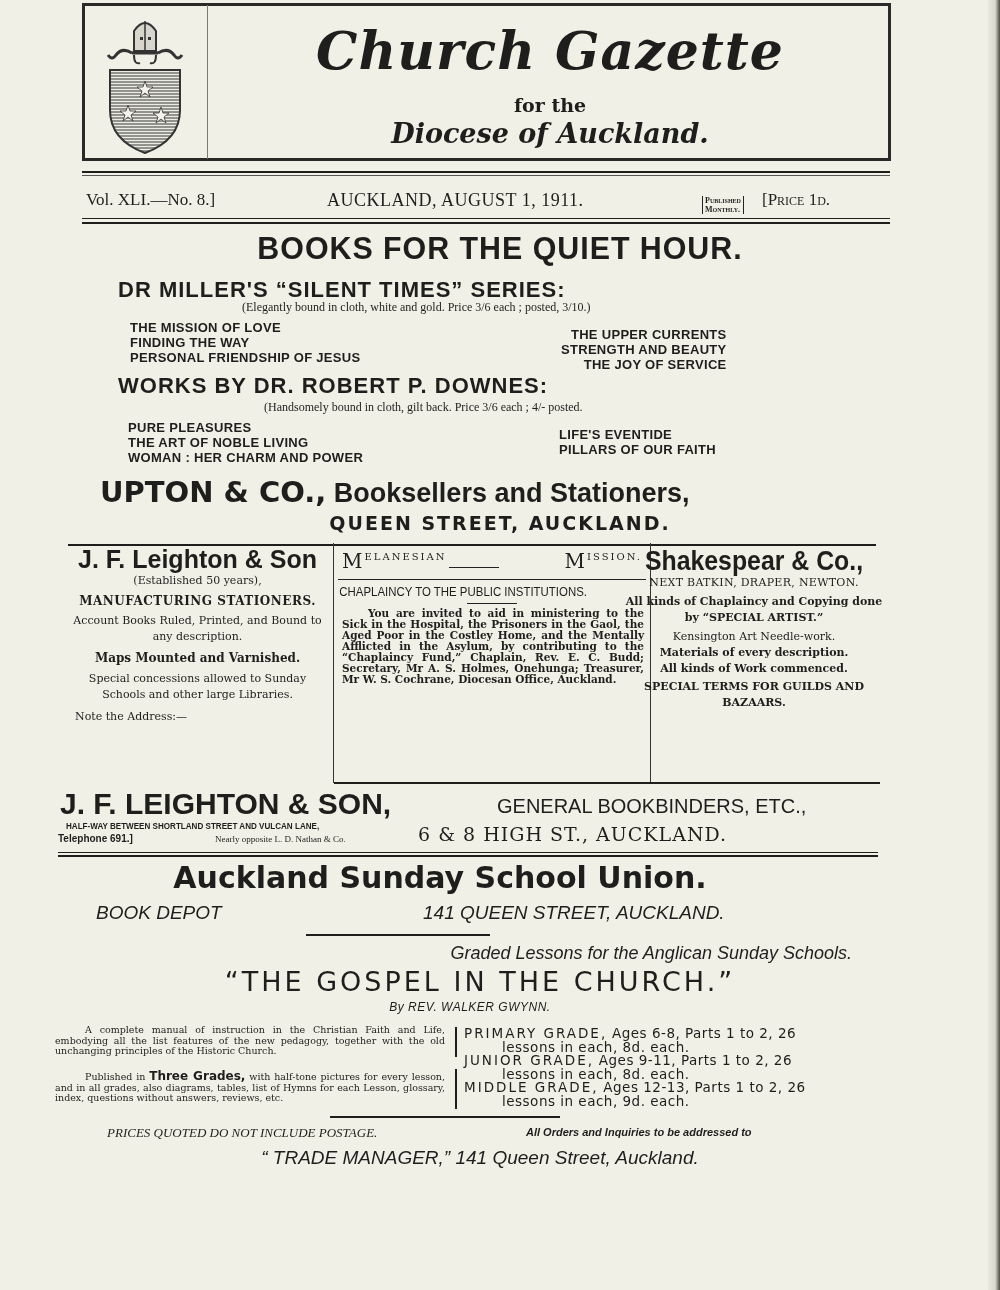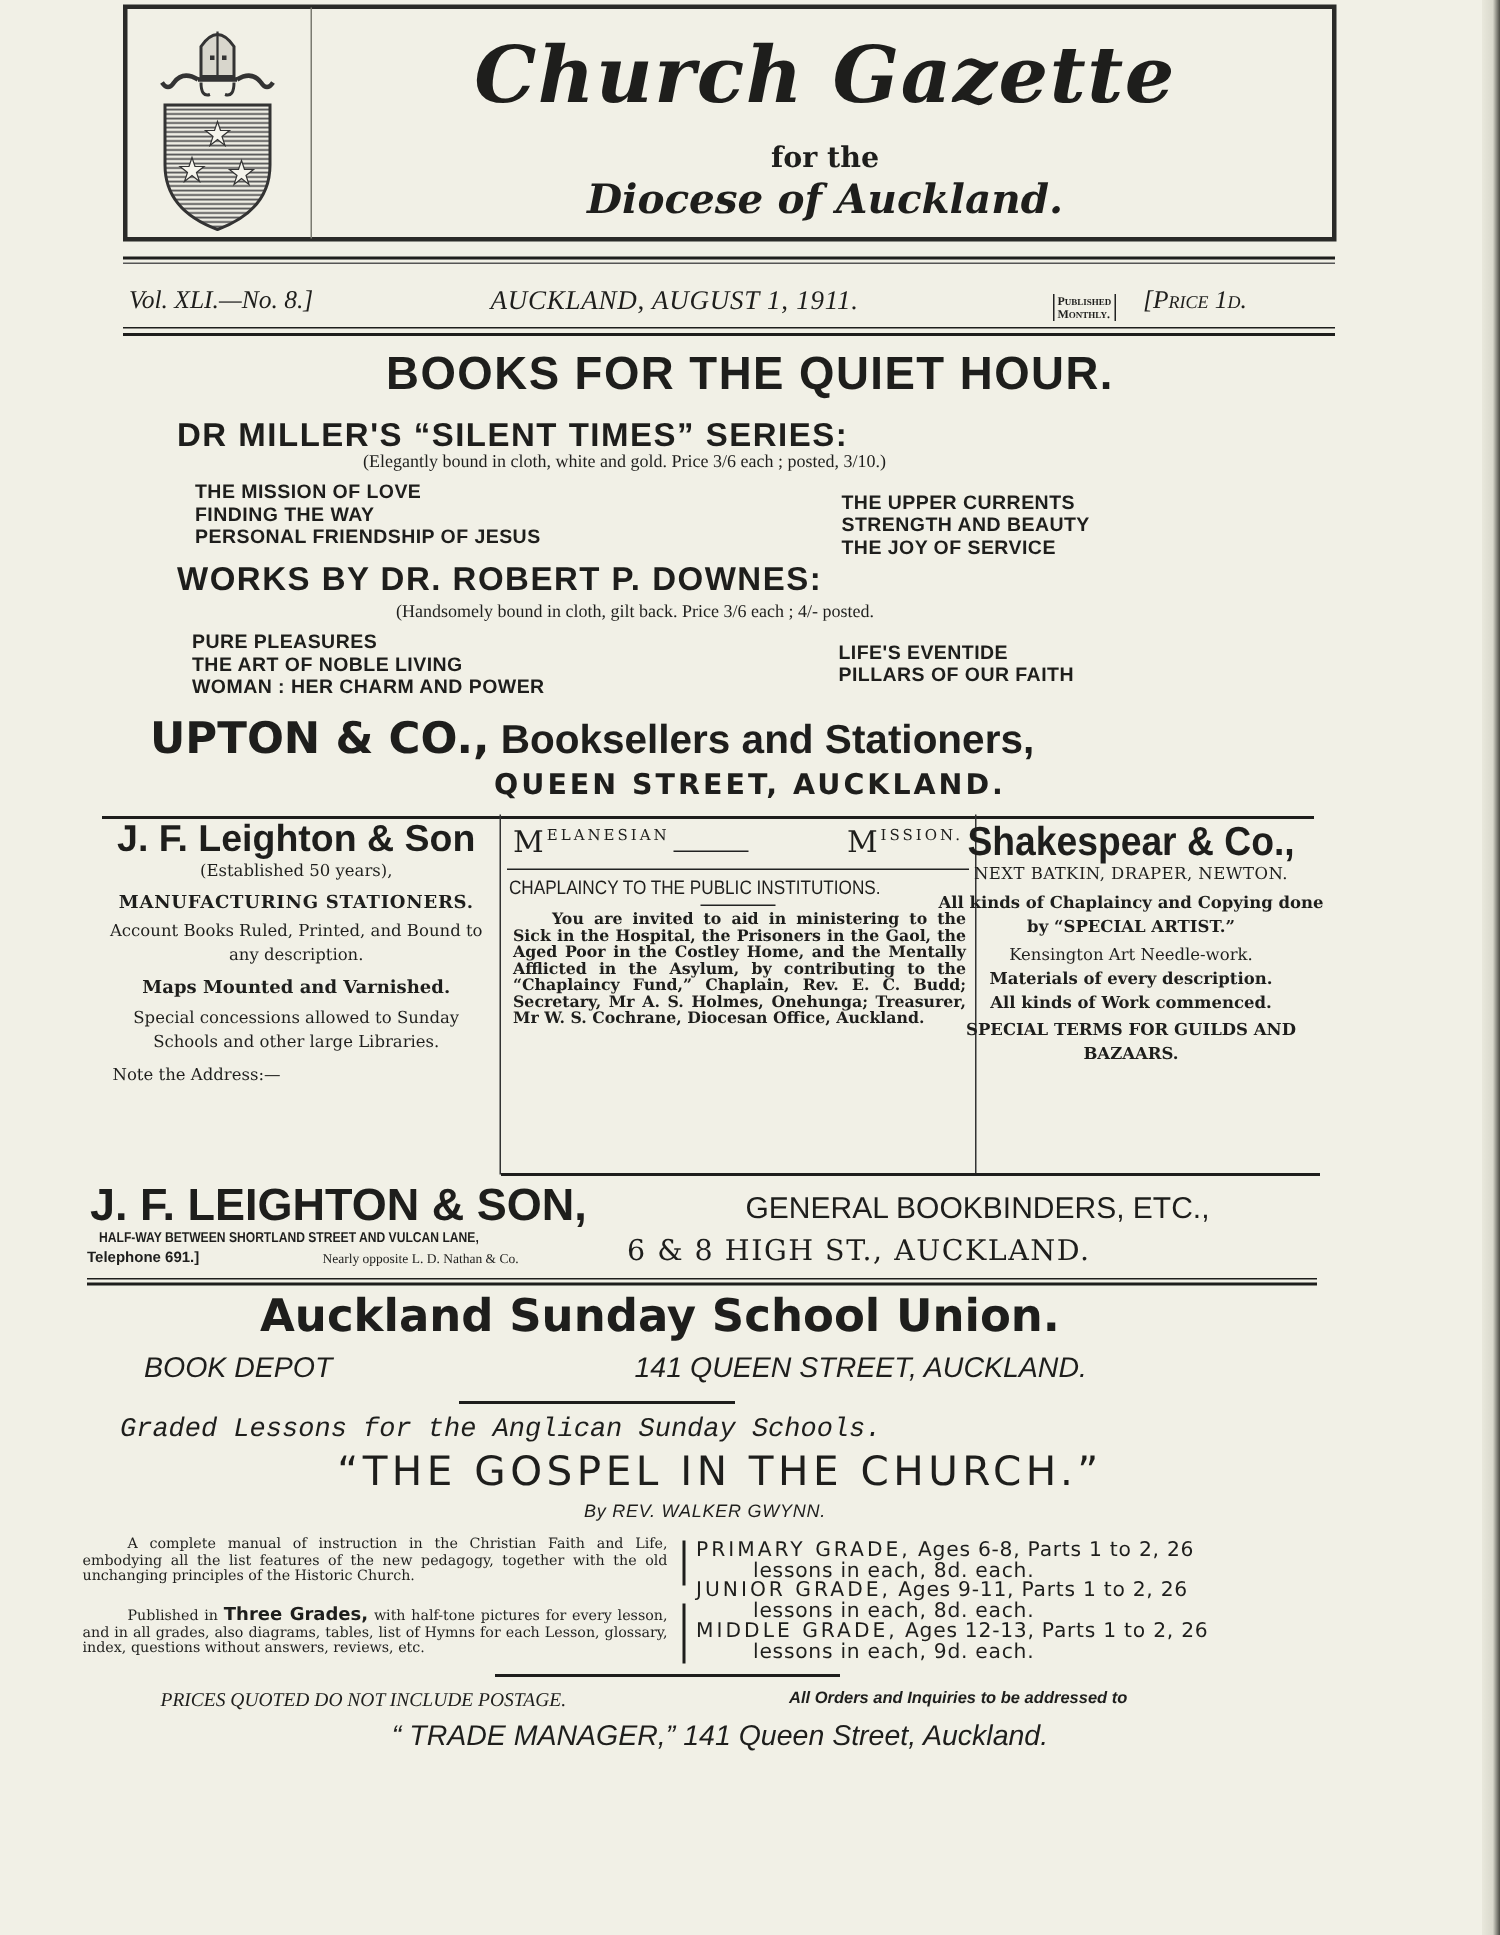--- a/index.html
+++ b/index.html
@@ -16,21 +16,21 @@
   .rule { position: absolute; background: #1e1e1c; }
 
   
   .mast-box { left: 82px; top: 3px; width: 809px; height: 158px; border: 3px solid #2a2a28; }
   .mast-div { left: 207px; top: 5px; width: 1px; height: 154px; background: #7a7a70; }
   .arms { left: 104px; top: 15px; width: 82px; height: 140px; }
   .title-black { left: 280px; top: 20px; width: 540px; font-family: "DejaVu Serif", serif; font-weight: bold; font-size: 52px; letter-spacing: 1px; text-align: center; font-style: italic; }
   .for-the { left: 480px; top: 94px; width: 140px; font-size: 19px; font-weight: bold; text-align: center; font-family: "DejaVu Serif", serif; }
   .diocese { left: 360px; top: 118px; width: 380px; font-family: "DejaVu Serif", serif; font-weight: bold; font-size: 27px; text-align: center; font-style: italic; }
 
-  .vol-line { top: 190px; font-size: 18px; font-style: italic; }
+  .vol-line { top: 190px; font-size: 18px; }
 
   
   .h-books { left: 100px; top: 231px; width: 800px; text-align: center; font-family: "Liberation Sans", sans-serif; font-weight: bold; font-size: 31px; letter-spacing: 1px; transform: scaleX(0.98); }
   .h-miller { left: 118px; top: 277px; font-family: "Liberation Sans", sans-serif; font-weight: bold; font-size: 22px; letter-spacing: 1px; }
   .note { font-size: 12px; }
   .booklist { font-family: "Liberation Sans", sans-serif; font-weight: bold; font-size: 13px; line-height: 15px; letter-spacing: 0.3px; }
   .h-downes { left: 118px; top: 373px; font-family: "Liberation Sans", sans-serif; font-weight: bold; font-size: 22px; letter-spacing: 1px; }
   .upton { left: 100px; top: 475px; font-family: "DejaVu Sans", sans-serif; font-weight: bold; font-size: 29px; white-space: nowrap; }
   .upton .rest { font-family: "Liberation Sans", sans-serif; font-size: 27px; }
   .queen-st { left: 100px; top: 512px; width: 800px; text-align: center; font-family: "DejaVu Sans", sans-serif; font-weight: bold; font-size: 19px; letter-spacing: 2px; padding-left: 80px; }
@@ -97,21 +97,21 @@
 <div class="rule" style="left:82px; top:222px; width:808px; height:2px;"></div>
 
 <div class="abs h-books">BOOKS FOR THE QUIET HOUR.</div>
 <div class="abs h-miller">DR MILLER'S “SILENT TIMES” SERIES:</div>
 <div class="abs note" style="left:242px; top:300px;">(Elegantly bound in cloth, white and gold.  Price 3/6 each ; posted, 3/10.)</div>
 <div class="abs booklist" style="left:130px; top:320px;">
   <div>THE MISSION OF LOVE</div>
   <div>FINDING THE WAY</div>
   <div>PERSONAL FRIENDSHIP OF JESUS</div>
 </div>
-<div class="abs booklist" style="left:561px; top:327px;">
+<div class="abs booklist" style="left:561px; top:327px;text-align:right;">
   <div>THE UPPER CURRENTS</div>
   <div>STRENGTH AND BEAUTY</div>
   <div>THE JOY OF SERVICE</div>
 </div>
 <div class="abs h-downes">WORKS BY DR. ROBERT P. DOWNES:</div>
 <div class="abs note" style="left:264px; top:384px;margin-top:16px;">(Handsomely bound in cloth, gilt back.  Price 3/6 each ; 4/- posted.</div>
 <div class="abs booklist" style="left:128px; top:420px;">
   <div>PURE PLEASURES</div>
   <div>THE ART OF NOBLE LIVING</div>
   <div>WOMAN : HER CHARM AND POWER</div>
@@ -166,21 +166,21 @@
 <div class="abs" style="left:58px; top:833px; font-family:'Liberation Sans', sans-serif; font-weight:bold; font-size:10px; white-space:nowrap;">Telephone 691.]</div>
 <div class="abs" style="left:215px; top:834px; font-size:9px; white-space:nowrap;">Nearly opposite L. D. Nathan &amp; Co.</div>
 <div class="abs" style="left:418px; top:823px; font-family:'DejaVu Serif', serif; font-size:19px; white-space:nowrap; letter-spacing:1px;">6 &amp; 8 HIGH ST., AUCKLAND.</div>
 <div class="rule" style="left:58px; top:852px; width:820px; height:1px;"></div>
 <div class="rule" style="left:58px; top:855px; width:820px; height:2px;"></div>
 
 <div class="abs" style="left:60px; top:860px; width:840px; text-align:center; font-family:'DejaVu Sans', sans-serif; font-weight:bold; font-size:30px; padding-right:80px;">Auckland Sunday School Union.</div>
 <div class="abs" style="left:96px; top:902px; font-family:'Liberation Sans', sans-serif; font-style:italic; font-size:19px;">BOOK DEPOT</div>
 <div class="abs" style="left:423px; top:902px; font-family:'Liberation Sans', sans-serif; font-style:italic; font-size:19px;">141 QUEEN STREET, AUCKLAND.</div>
 <div class="rule" style="left:306px; top:934px; width:184px; height:2px;"></div>
-<div class="abs" style="left:80px; top:943px; width:760px; text-align:left; font-family:Liberation Mono, monospace; font-style:italic; font-size:18px;">Graded Lessons for the Anglican Sunday Schools.</div>
+<div class="abs" style="left:92px; top:943px; width:760px; text-align:right; font-family:Liberation Sans, sans-serif; font-style:italic; font-size:18px;">Graded Lessons for the Anglican Sunday Schools.</div>
 <div class="abs" style="left:70px; top:966px; width:820px; text-align:center; font-family:'DejaVu Sans', sans-serif; font-size:27px; letter-spacing:3px; white-space:nowrap;">“THE GOSPEL IN THE CHURCH.”</div>
 <div class="abs" style="left:90px; top:1000px; width:760px; text-align:center; font-family:'Liberation Sans', sans-serif; font-style:italic; font-size:12px; letter-spacing:0.5px;">By REV. WALKER GWYNN.</div>
 
 <div class="abs" style="left:55px; top:1025px; width:390px; font-family:'DejaVu Serif', serif; font-size:9.5px; line-height:10.5px; text-align:justify; text-indent:30px;">A complete manual of instruction in the Christian Faith and Life, embodying all the list features of the new pedagogy, together with the old unchanging principles of the Historic Church.</div>
 <div class="abs" style="left:55px; top:1071px; width:390px; font-family:'DejaVu Serif', serif; font-size:9.5px; line-height:10.5px; text-align:justify; text-indent:30px;"><span>Published in </span><b style="font-family:'DejaVu Sans', sans-serif; font-size:12px;">Three Grades,</b><span> with half-tone pictures for every lesson, and in all grades, also diagrams, tables, list of Hymns for each Lesson, glossary, index, questions without answers, reviews, etc.</span></div>
 <div class="rule" style="left:455px; top:1027px; width:2px; height:30px;"></div>
 <div class="rule" style="left:455px; top:1069px; width:2px; height:40px;"></div>
 
 <div class="abs grades" style="left:464px; top:1027px;">
   <div><span style="letter-spacing:2px;">PRIMARY GRADE,</span> <span>Ages 6-8, Parts 1 to 2, 26</span></div>

